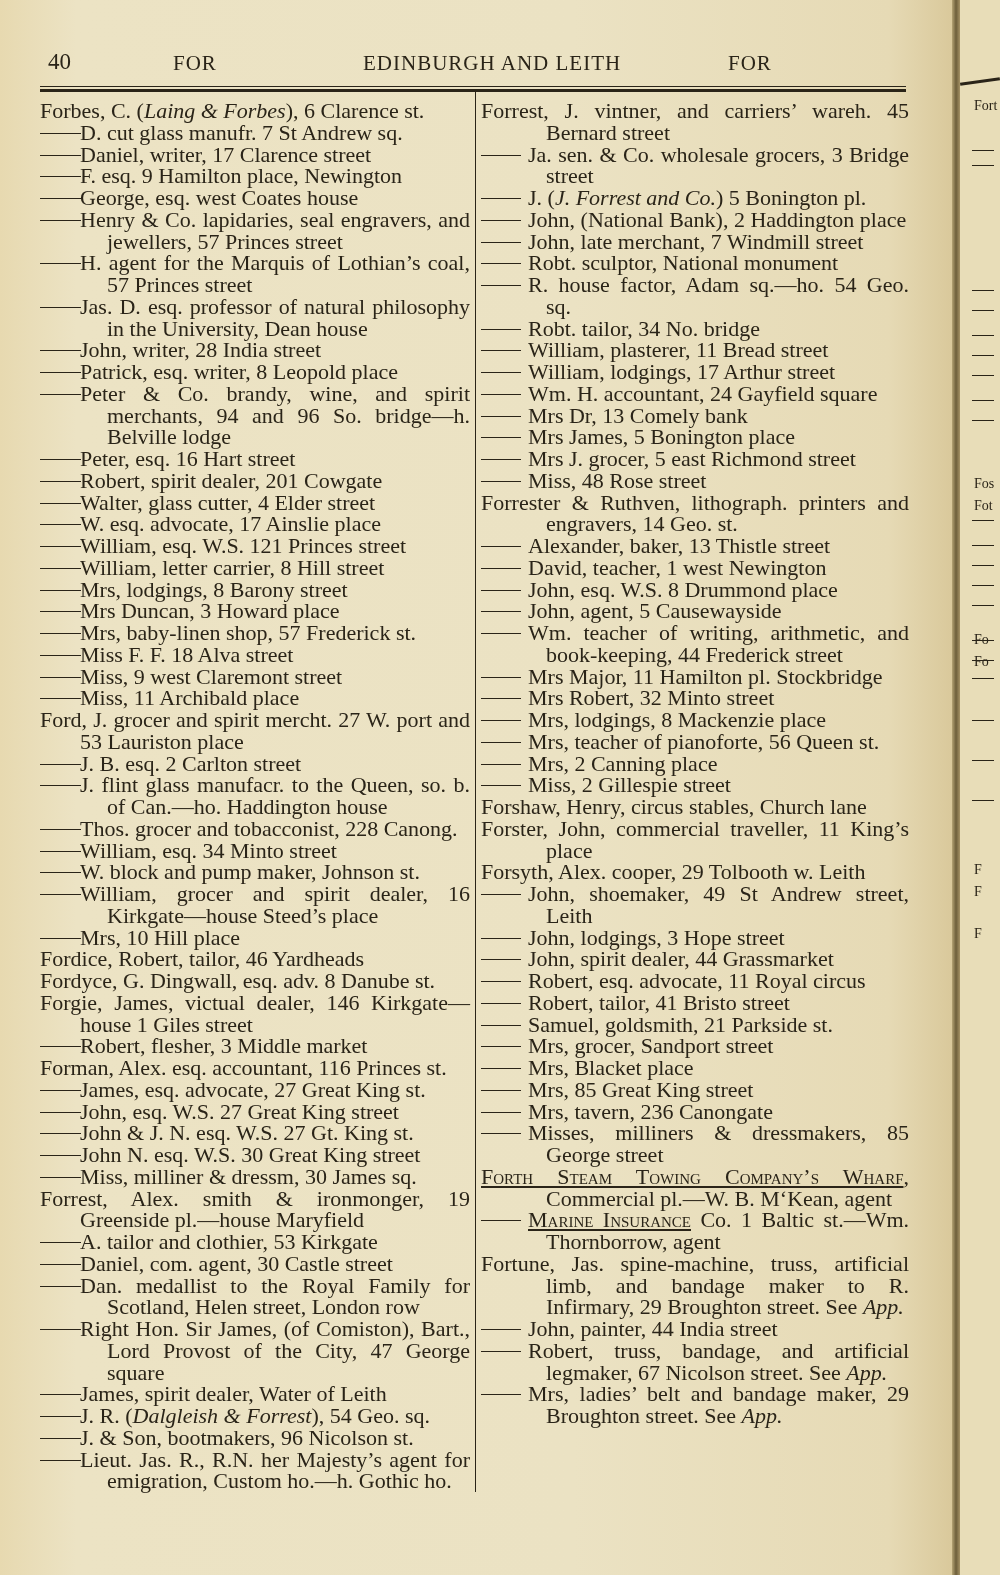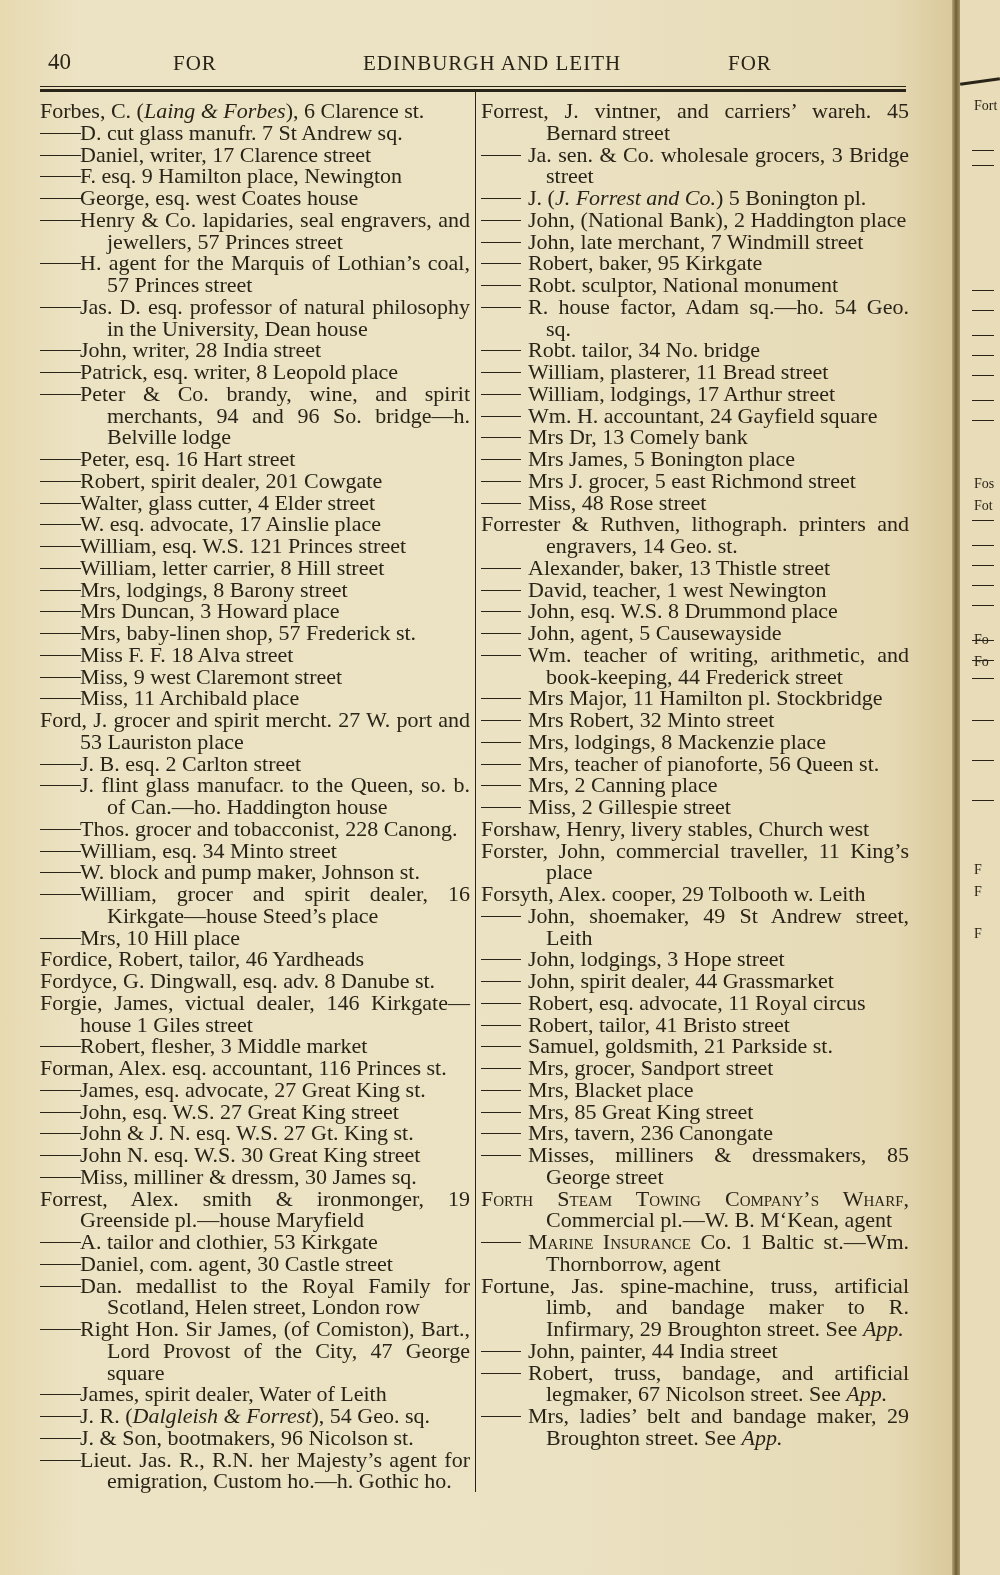--- a/index.html
+++ b/index.html
@@ -55,21 +55,21 @@
   .entry.sub .dash {
     position: absolute; left: 0; top: 11px; width: 41px; border-top: 1.3px solid #2a2418;
   }
   .entry.sub .txt { display: block; text-indent: -27px; padding-left: 0; margin-left: 0; }
   .right .entry { padding-left: 65px; text-indent: -65px; }
   .right .entry.sub { padding-left: 65px; text-indent: 0; }
   .right .entry.sub .txt { text-indent: -18px; }
   .right .entry.sub .dash { width: 40px; }
   .left .entry.sub .txt { margin-left: 0; }
   i { font-style: italic; }
-  .sc { font-variant: small-caps; }
+  .sc { font-variant: small-caps; text-decoration: underline; }
 </style>
 </head>
 <body>
 
 <div class="page">
   <div class="header">
     <span class="pg">40</span>
     <span class="l">FOR</span>
     <span class="c">EDINBURGH AND LEITH</span>
     <span class="r">FOR</span>
@@ -272,24 +272,20 @@
       <p class="entry sub">
         <span class="dash"></span>
         <span class="txt">John, (National Bank), 2 Haddington place</span>
       </p>
       <p class="entry sub">
         <span class="dash"></span>
         <span class="txt">John, late merchant, 7 Windmill street</span>
       </p>
       <p class="entry sub">
         <span class="dash"></span>
-        <span class="txt">Robert, baker, 95 Kirkgate</span>
-      </p>
-      <p class="entry sub">
-        <span class="dash"></span>
         <span class="txt">Robt. sculptor, National monument</span>
       </p>
       <p class="entry sub">
         <span class="dash"></span>
         <span class="txt">R. house factor, Adam sq.—ho. 54 Geo. sq.</span>
       </p>
       <p class="entry sub">
         <span class="dash"></span>
         <span class="txt">Robt. tailor, 34 No. bridge</span>
       </p>
@@ -359,21 +355,21 @@
         <span class="txt">Mrs, teacher of pianoforte, 56 Queen st.</span>
       </p>
       <p class="entry sub">
         <span class="dash"></span>
         <span class="txt">Mrs, 2 Canning place</span>
       </p>
       <p class="entry sub">
         <span class="dash"></span>
         <span class="txt">Miss, 2 Gillespie street</span>
       </p>
-      <p class="entry"><span class="txt" style="display: inline;">Forshaw, Henry, livery stables, Church west</span></p>
+      <p class="entry"><span class="txt" style="display: inline;">Forshaw, Henry, circus stables, Church lane</span></p>
       <p class="entry"><span class="txt" style="display: inline;">Forster, John, commercial traveller, 11 King’s place</span></p>
       <p class="entry"><span class="txt" style="display: inline;">Forsyth, Alex. cooper, 29 Tolbooth w. Leith</span></p>
       <p class="entry sub">
         <span class="dash"></span>
         <span class="txt">John, shoemaker, 49 St Andrew street, Leith</span>
       </p>
       <p class="entry sub">
         <span class="dash"></span>
         <span class="txt">John, lodgings, 3 Hope street</span>
       </p>

